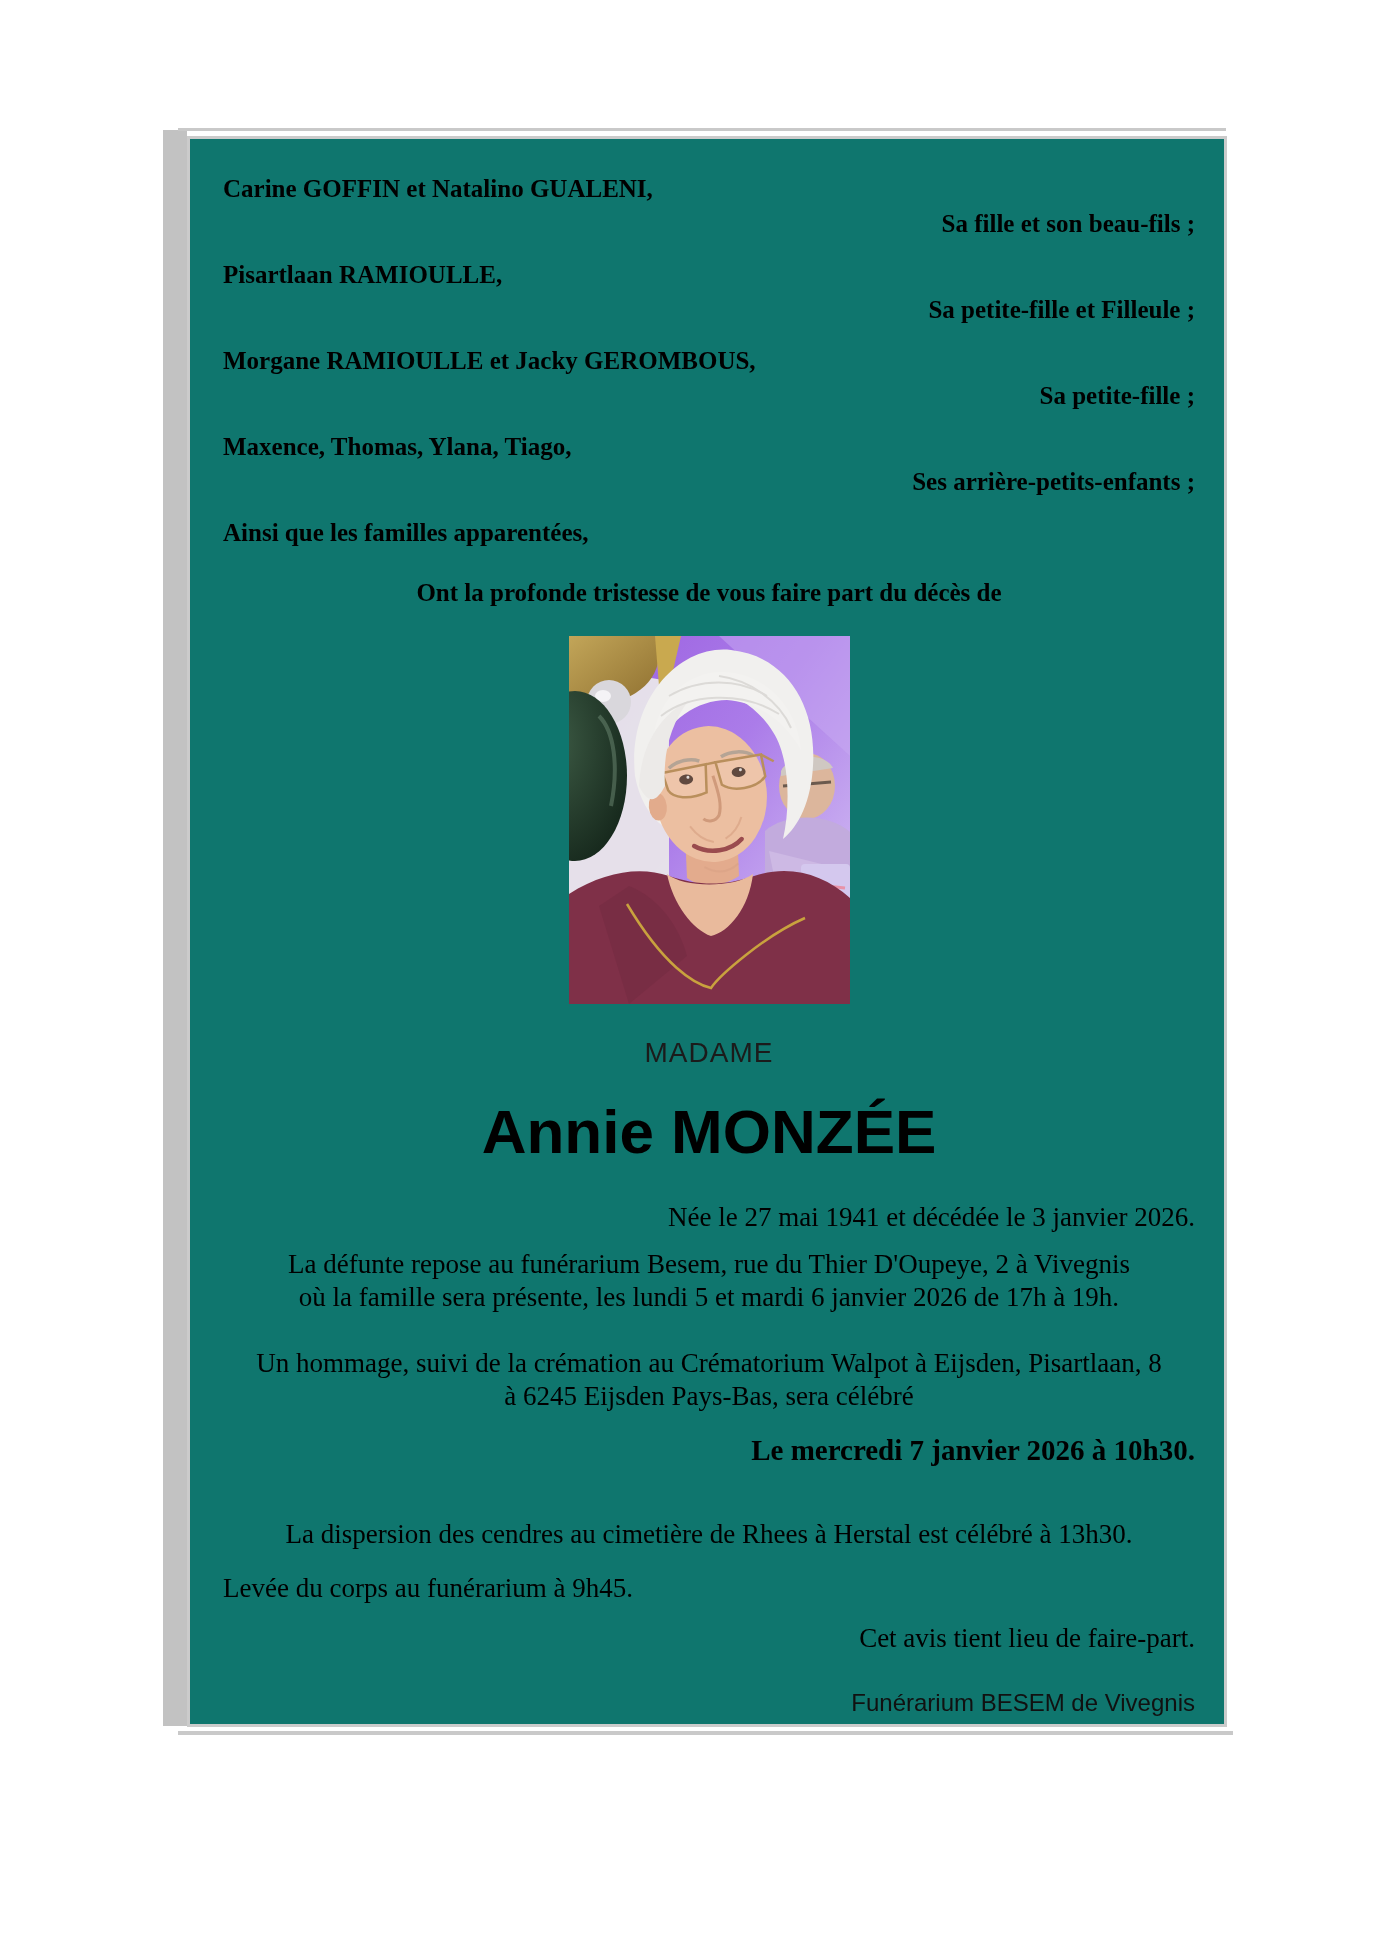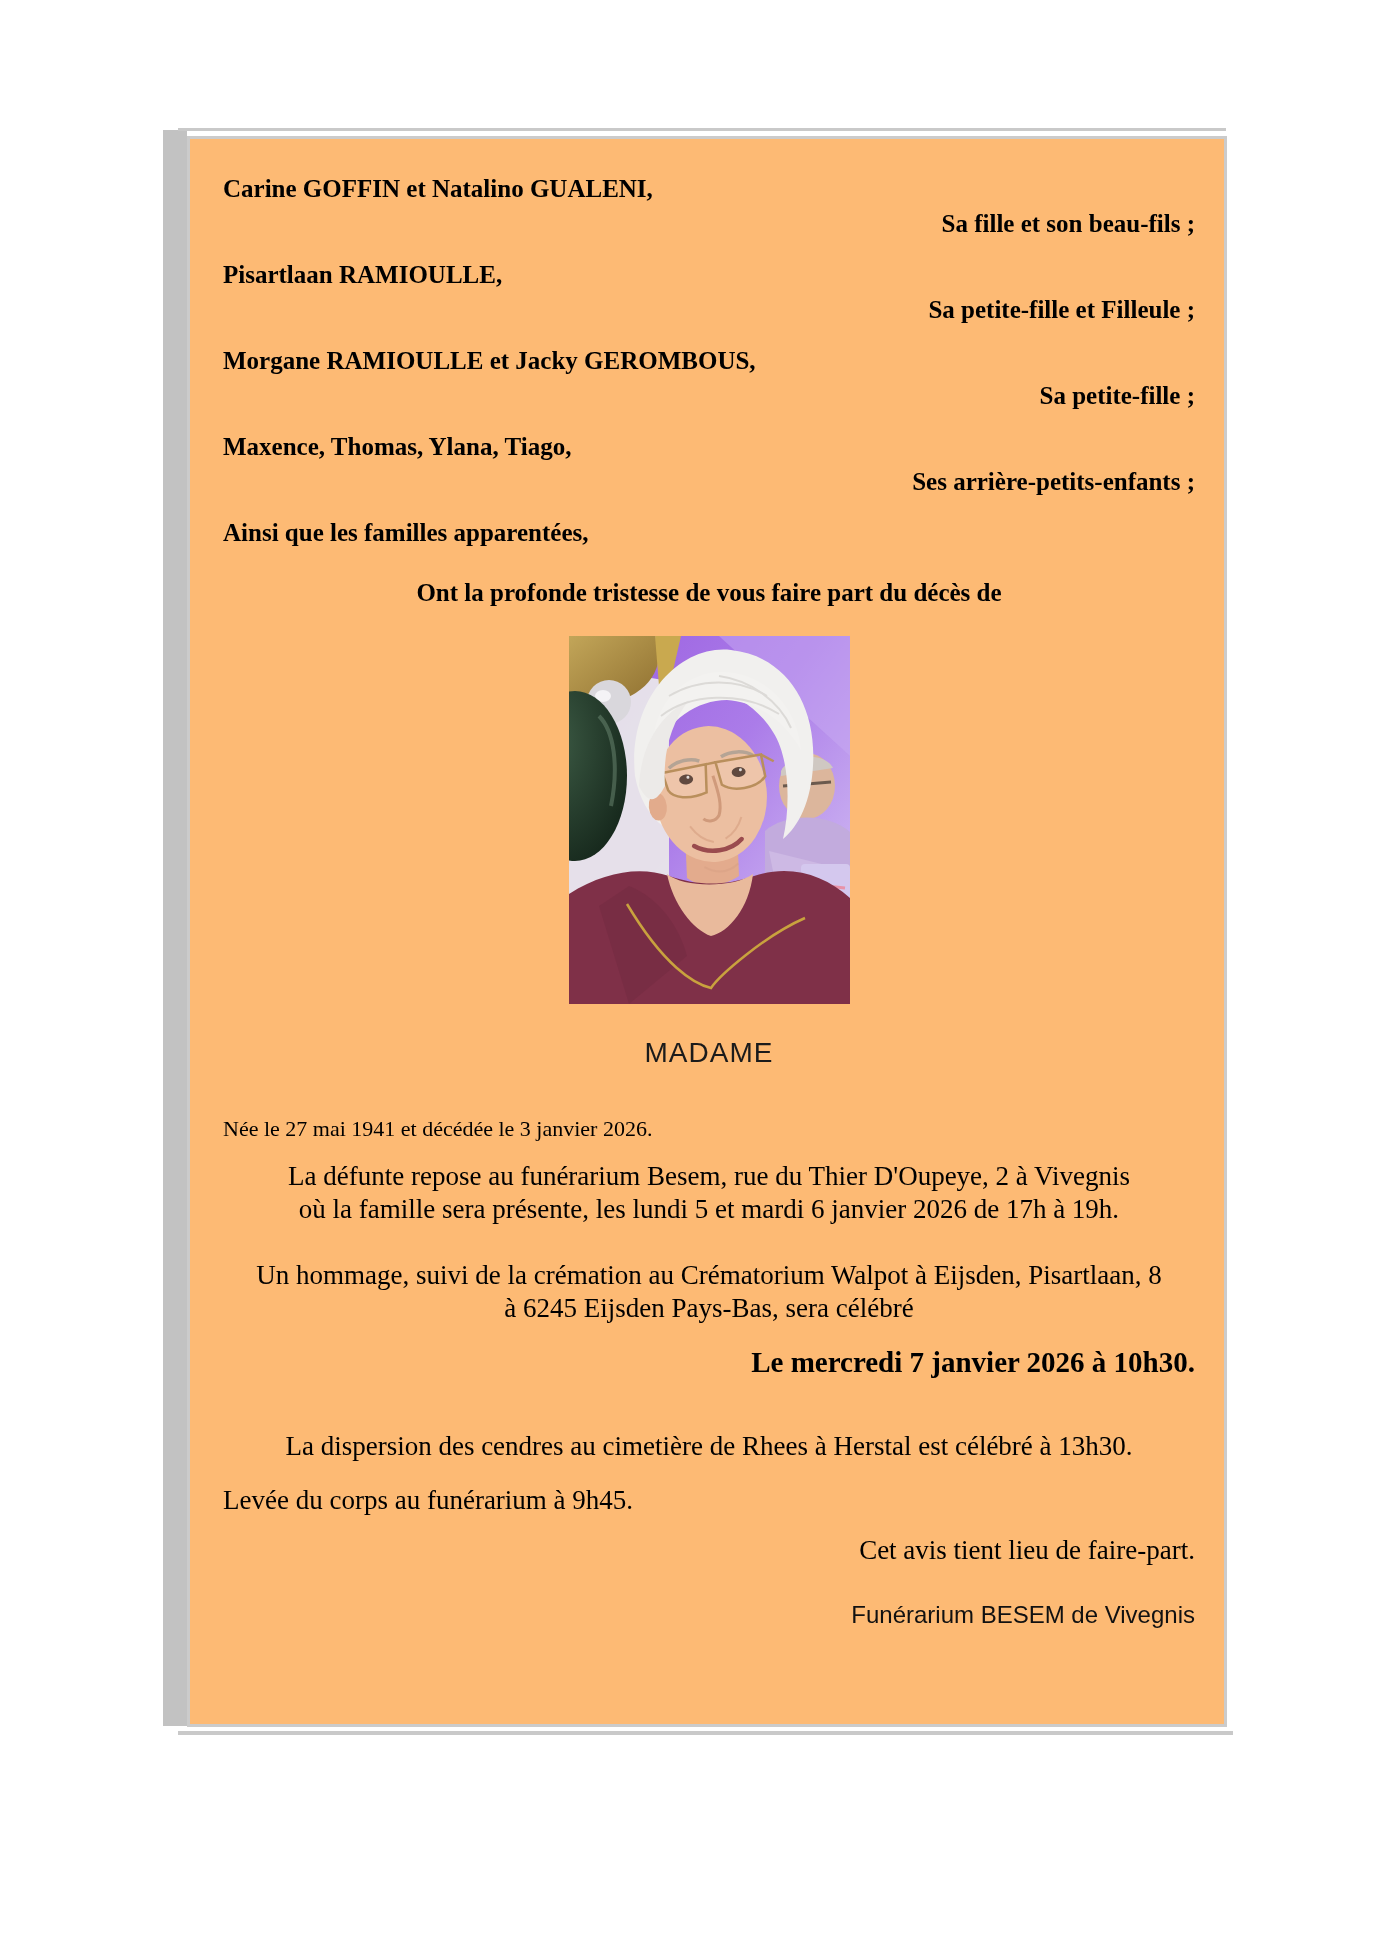--- a/index.html
+++ b/index.html
@@ -4,21 +4,21 @@
 <style>
   html,body{margin:0;padding:0;background:#ffffff;}
   body{width:1378px;height:1949px;position:relative;font-family:"Liberation Serif",serif;color:#000;}
 
   
   .shadow-left{position:absolute;left:163px;top:130px;width:24px;height:1596px;background:#c2c2c2;}
   .shadow-top{position:absolute;left:178px;top:128px;width:1048px;height:3px;background:#c9c9c9;}
   .shadow-bottom{position:absolute;left:178px;top:1731px;width:1055px;height:4px;background:#c9c9c9;}
   .page{
     position:absolute;left:187px;top:136px;width:1040px;height:1591px;
-    box-sizing:border-box;background:#fdba74;border:3px solid #cbcbcb;
+    box-sizing:border-box;background:#0f766e;border:3px solid #cbcbcb;
     padding:0 29px 0 33px;overflow:hidden;
   }
 
   
   .family-row{font-weight:bold;font-size:25px;line-height:35px;}
   .row-names{text-align:left;}
   .row-relation{text-align:right;}
   .mt16{margin-top:16px;}
   .first-row{margin-top:32px;}
 
@@ -28,21 +28,21 @@
   .photo-wrap{width:281px;height:368px;margin:26px auto 0;overflow:hidden;}
   .photo-wrap svg{display:block;}
 
   
   .civility{margin-top:34px;text-align:center;font-family:"Liberation Sans",sans-serif;
     font-size:28px;line-height:30px;letter-spacing:1px;color:#1b1b1b;}
   .deceased{margin-top:24px;text-align:center;font-family:"Liberation Sans",sans-serif;
     font-weight:bold;font-size:62px;line-height:80px;color:#000;}
 
   
-  .dates-line{margin-top:44px;text-align:left;font-size:22px;line-height:34px;}
+  .dates-line{margin-top:28px;text-align:right;font-size:27px;line-height:34px;}
   .para{text-align:center;font-size:27px;line-height:33px;}
   .para-repose{margin-top:14px;}
   .para-hommage{margin-top:33px;}
   .ceremony{margin-top:19px;text-align:right;font-weight:bold;font-size:29px;line-height:36px;}
   .dispersion{margin-top:49px;text-align:center;font-size:27px;line-height:34px;}
   .levee{margin-top:20px;text-align:left;font-size:27px;line-height:34px;}
   .notice{margin-top:16px;text-align:right;font-size:27px;line-height:34px;}
   .footer{margin-top:34px;text-align:right;font-family:"Liberation Sans",sans-serif;
     font-size:24px;line-height:28px;color:#111;}
 </style>
@@ -147,20 +147,21 @@
         <g stroke="#d7d5d2" stroke-width="2" fill="none" opacity="0.8">
           <path d="M100,60 C130,42 170,42 198,60"></path>
           <path d="M92,80 C120,58 172,54 210,78"></path>
           <path d="M150,40 C180,44 210,64 222,92"></path>
         </g>
       </g>
     </svg>
   </div>
 
   <div class="civility">MADAME</div>
+  <div class="deceased">Annie MONZÉE</div>
 
   <div class="dates-line">Née le 27 mai 1941 et décédée le 3 janvier 2026.</div>
 
   <div class="para para-repose">
     <div>La défunte repose au funérarium Besem, rue du Thier D'Oupeye, 2 à Vivegnis</div>
     <div>où la famille sera présente, les lundi 5 et mardi 6 janvier 2026 de 17h à 19h.</div>
   </div>
 
   <div class="para para-hommage">
     <div>Un hommage, suivi de la crémation au Crématorium Walpot à Eijsden, Pisartlaan, 8</div>

